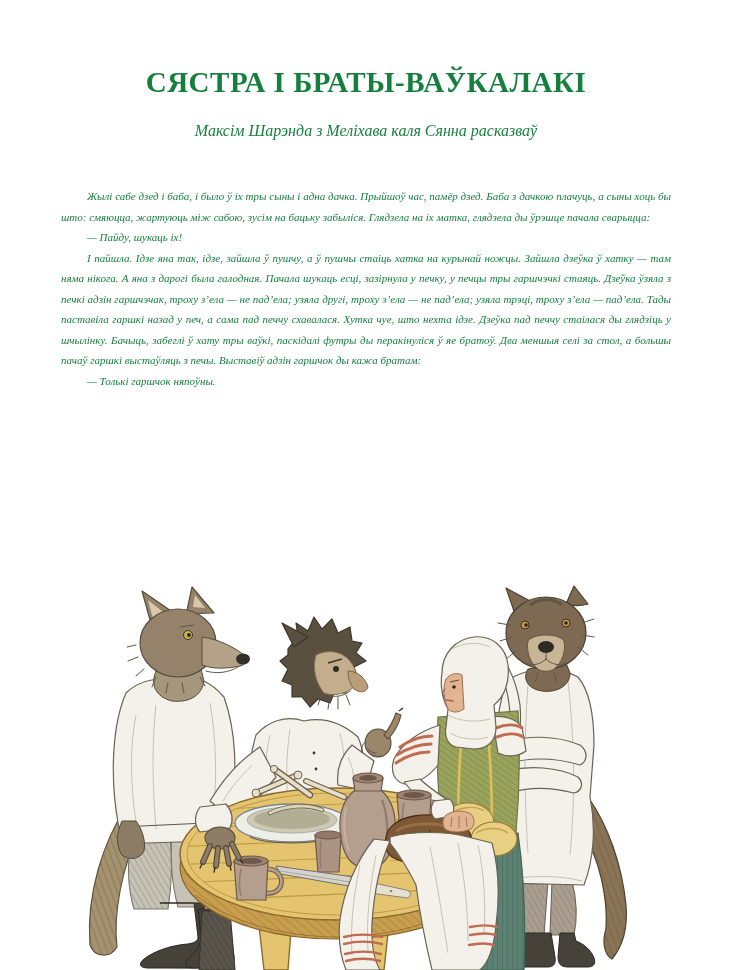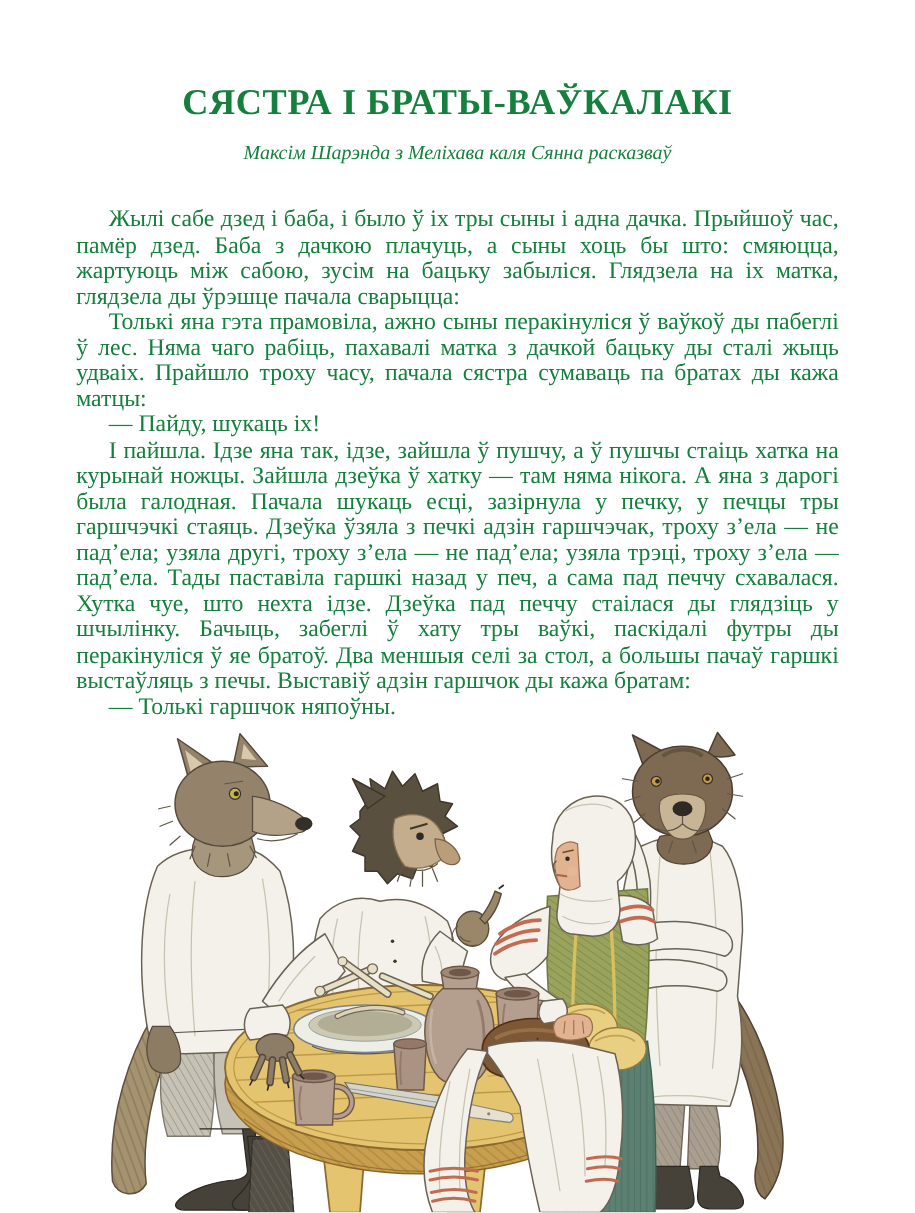--- a/index.html
+++ b/index.html
@@ -5,24 +5,24 @@
   html,body{margin:0;padding:0;background:#ffffff;}
   .page{
     position:relative;width:732px;height:970px;background:#ffffff;overflow:hidden;
     font-family:"Liberation Serif","DejaVu Serif",serif;color:#15803d;
   }
   .title{
     padding-top:62px;text-align:center;font-weight:bold;font-size:29px;line-height:40px;
     letter-spacing:0.5px;
   }
   .attribution{
-    margin-top:11px;text-align:center;font-style:italic;font-size:16px;line-height:20px;
+    margin-top:19px;text-align:center;font-style:italic;font-size:16px;line-height:20px;
   }
   .story{
-    width:610px;margin:33px auto 0;font-size:19px;line-height:20.5px;text-align:justify;
+    width:610px;margin:45px auto 0;font-size:11px;line-height:20.5px;text-align:justify;font-style:italic;
   }
   .story p{margin:0;text-indent:26px;}
   .illustration{position:absolute;left:60px;top:585px;width:612px;height:385px;}
   svg{display:block;}
   
   .white{fill:#f3f1e9;stroke:#6a6254;stroke-width:1.2;stroke-linejoin:round;}
   .fold{stroke:#c7c2b1;stroke-width:1;fill:none;}
   .ink{stroke:#5f564a;stroke-width:1;fill:none;stroke-linecap:round;}
   .fur1{fill:#94836a;stroke:#554b3c;stroke-width:1.2;stroke-linejoin:round;}
   .fur2{fill:#7e6a52;stroke:#4a3f30;stroke-width:1.2;stroke-linejoin:round;}
@@ -38,21 +38,20 @@
 </head>
 <body>
 
 <div class="page">
 
   <div class="title">СЯСТРА І БРАТЫ-ВАЎКАЛАКІ</div>
   <div class="attribution">Максім Шарэнда з Меліхава каля Сянна расказваў</div>
 
   <div class="story">
     <p>Жылі сабе дзед і баба, і было ў іх тры сыны і адна дачка. Прыйшоў час, памёр дзед. Баба з дачкою плачуць, а сыны хоць бы што: смяюцца, жартуюць між сабою, зусім на бацьку забыліся. Глядзела на іх матка, глядзела ды ўрэшце пачала сварыцца:</p>
-    <p>Толькі яна гэта прамовіла, ажно сыны перакінуліся ў ваўкоў ды пабеглі ў лес. Няма чаго рабіць, пахавалі матка з дачкой бацьку ды сталі жыць удваіх. Прайшло троху часу, пачала сястра сумаваць па братах ды кажа матцы:</p>
     <p>— Пайду, шукаць іх!</p>
     <p>І пайшла. Ідзе яна так, ідзе, зайшла ў пушчу, а ў пушчы стаіць хатка на курынай ножцы. Зайшла дзеўка ў хатку — там няма нікога. А яна з дарогі была галодная. Пачала шукаць есці, зазірнула у печку, у печцы тры гаршчэчкі стаяць. Дзеўка ўзяла з печкі адзін гаршчэчак, троху з’ела — не пад’ела; узяла другі, троху з’ела — не пад’ела; узяла трэці, троху з’ела — пад’ела. Тады паставіла гаршкі назад у печ, а сама пад печчу схавалася. Хутка чуе, што нехта ідзе. Дзеўка пад печчу стаілася ды глядзіць у шчылінку. Бачыць, забеглі ў хату тры ваўкі, паскідалі футры ды перакінуліся ў яе братоў. Два меншыя селі за стол, а большы пачаў гаршкі выстаўляць з печы. Выставіў адзін гаршчок ды кажа братам:</p>
     <p>— Толькі гаршчок няпоўны.</p>
   </div>
 
   <div class="illustration">
   <svg viewBox="0 0 612 385" width="612" height="385" xmlns="http://www.w3.org/2000/svg">
     <defs>
       <pattern id="pGold" patternUnits="userSpaceOnUse" width="6" height="6" patternTransform="rotate(40)">
         <path d="M0,3 H6" stroke="#8a6428" stroke-width="0.8" opacity="0.5"></path>

